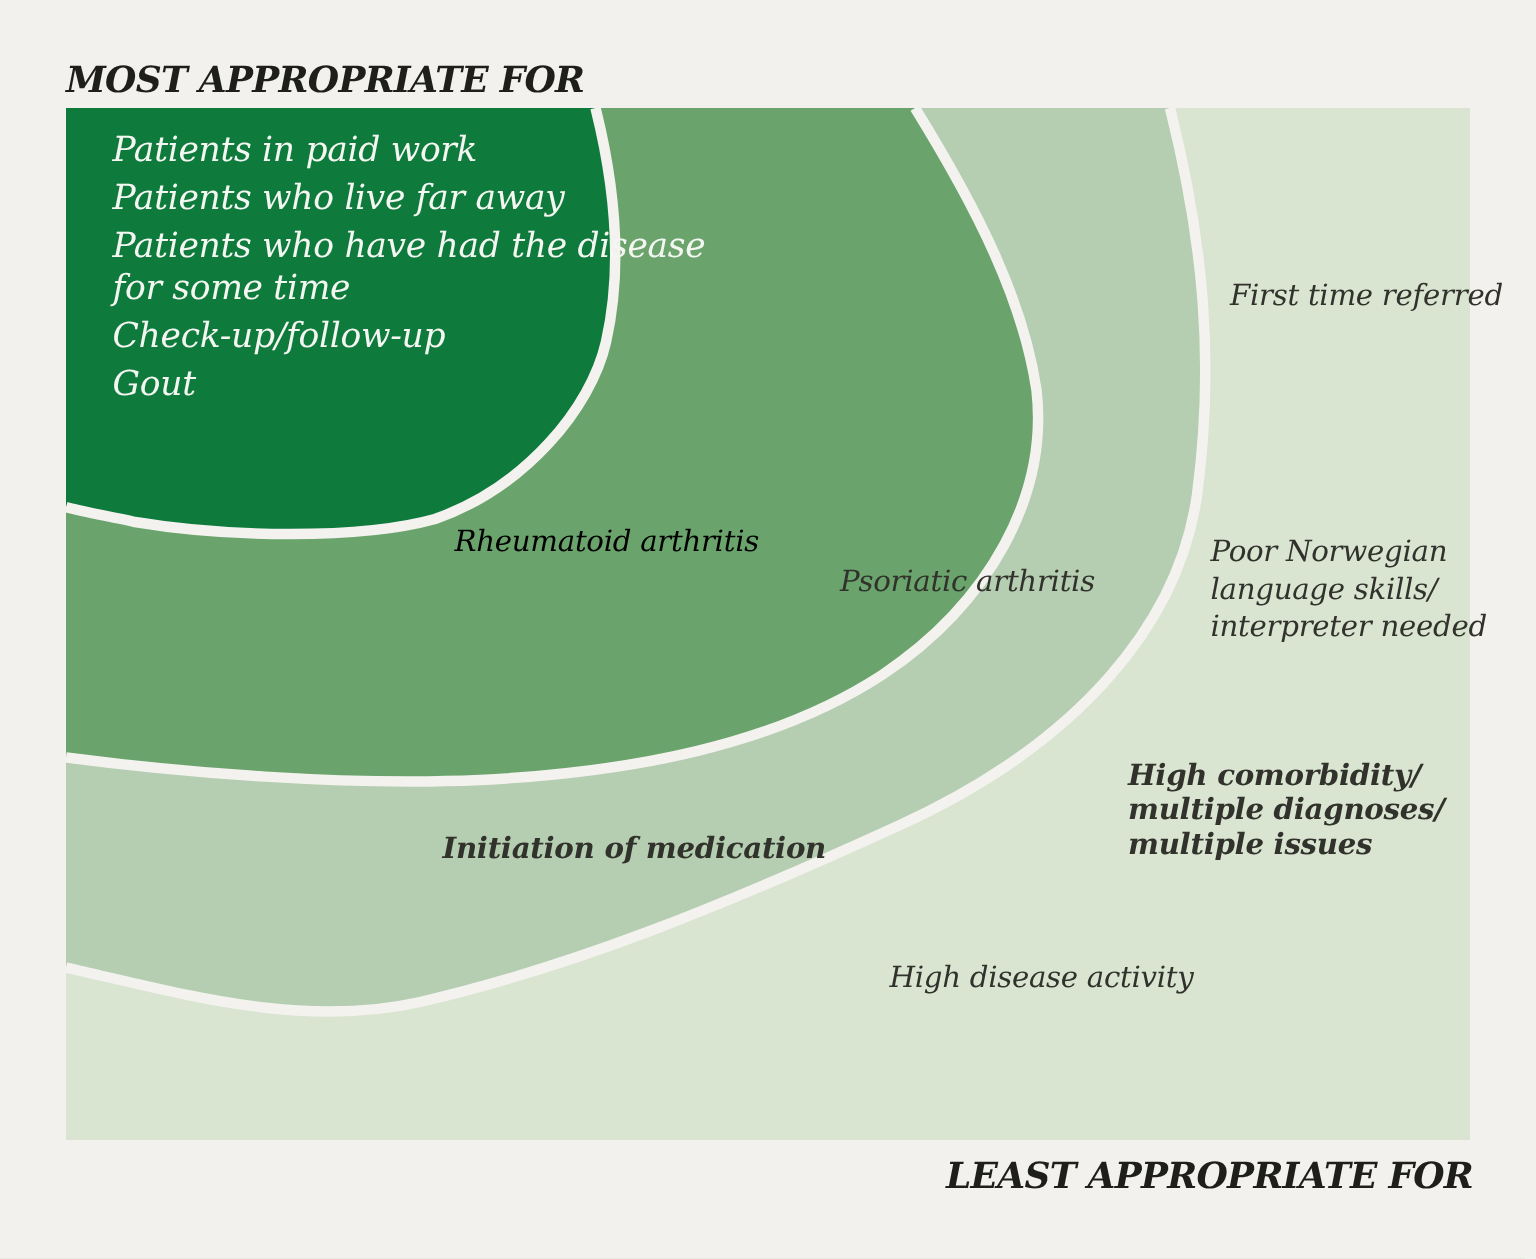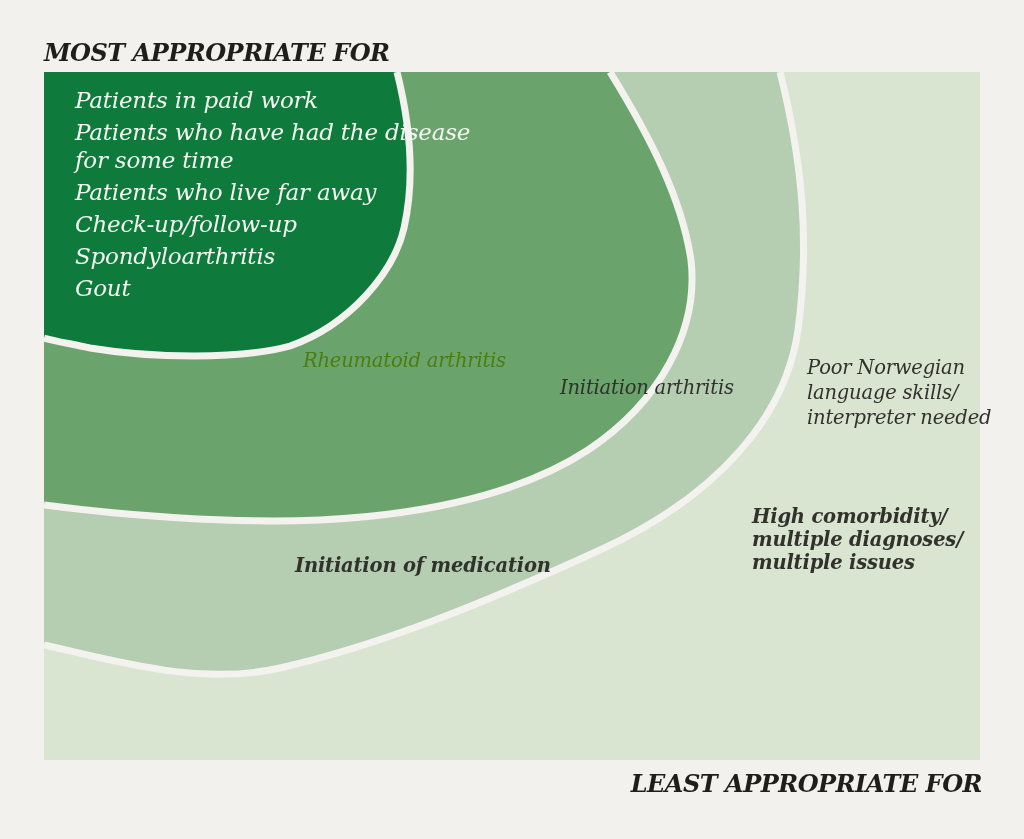--- a/index.html
+++ b/index.html
@@ -23,21 +23,21 @@
   .title-least{right:42px;top:769px;}
   .label{
     position:absolute;
     font-style:italic;
     font-size:19.5px;
     color:#31322c;
     white-space:pre-line;
     line-height:25px;
     letter-spacing:-0.2px;
   }
-  .light{color:#4d7c0f;}
+  .light{color:#000000;}
   .ring1-list{
     position:absolute;left:75px;top:86px;
     font-style:italic;font-size:23px;line-height:28px;
     color:#f4f7f1;letter-spacing:-0.2px;
   }
   .ring1-list .item{margin-bottom:4px;white-space:pre-line;}
   .lbl-rheumatoid{left:303px;top:348px;line-height:26px;}
   .lbl-psoriatic{left:560px;top:375px;line-height:26px;}
   .lbl-initiation{left:295px;top:553px;line-height:26px;font-weight:bold;}
   .lbl-firsttime{left:820px;top:184px;line-height:26px;}
@@ -71,33 +71,34 @@
       <path d="M44 72 L397 72 C409 120 416 175 404 228 C394 272 350 325 290 346 C240 360 150 358 90 348 C72 344 54 341 44 338 Z" fill="#0e7a3c"></path>
       <path d="M397 72 C409 120 416 175 404 228 C394 272 350 325 290 346 C240 360 150 358 90 348 C72 344 54 341 44 338" fill="none" stroke-width="7" stroke="#f3f2ef"></path>
     </g>
   </svg>
 
   <div class="title title-most">MOST APPROPRIATE FOR</div>
   <div class="title title-least">LEAST APPROPRIATE FOR</div>
 
   <div class="ring1-list">
     <div class="item">Patients in paid work</div>
+    <div class="item">Patients who live far away</div>
     <div class="item">Patients who have had the disease
 for some time</div>
-    <div class="item">Patients who live far away</div>
     <div class="item">Check-up/follow-up</div>
-    <div class="item">Spondyloarthritis</div>
     <div class="item">Gout</div>
   </div>
 
   <div class="label light lbl-rheumatoid">Rheumatoid arthritis</div>
 
-  <div class="label lbl-psoriatic">Initiation arthritis</div>
+  <div class="label lbl-psoriatic">Psoriatic arthritis</div>
   <div class="label lbl-initiation">Initiation of medication</div>
 
+  <div class="label lbl-firsttime">First time referred</div>
   <div class="label lbl-norwegian">Poor Norwegian
 language skills/
 interpreter needed</div>
   <div class="label lbl-comorbidity">High comorbidity/
 multiple diagnoses/
 multiple issues</div>
+  <div class="label lbl-disease">High disease activity</div>
 
 </div>
 
 </body></html>

